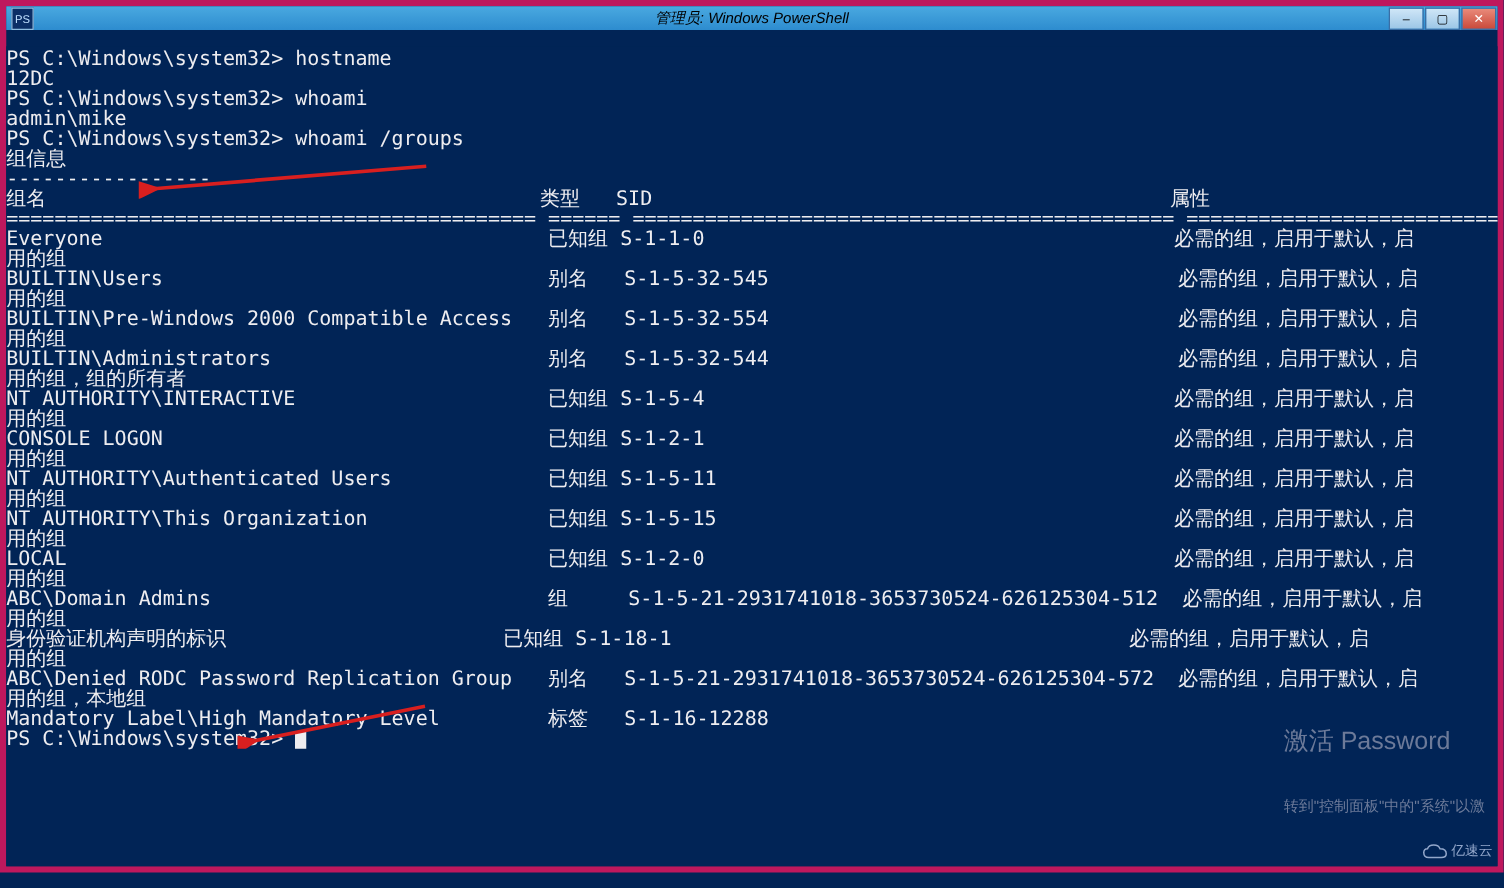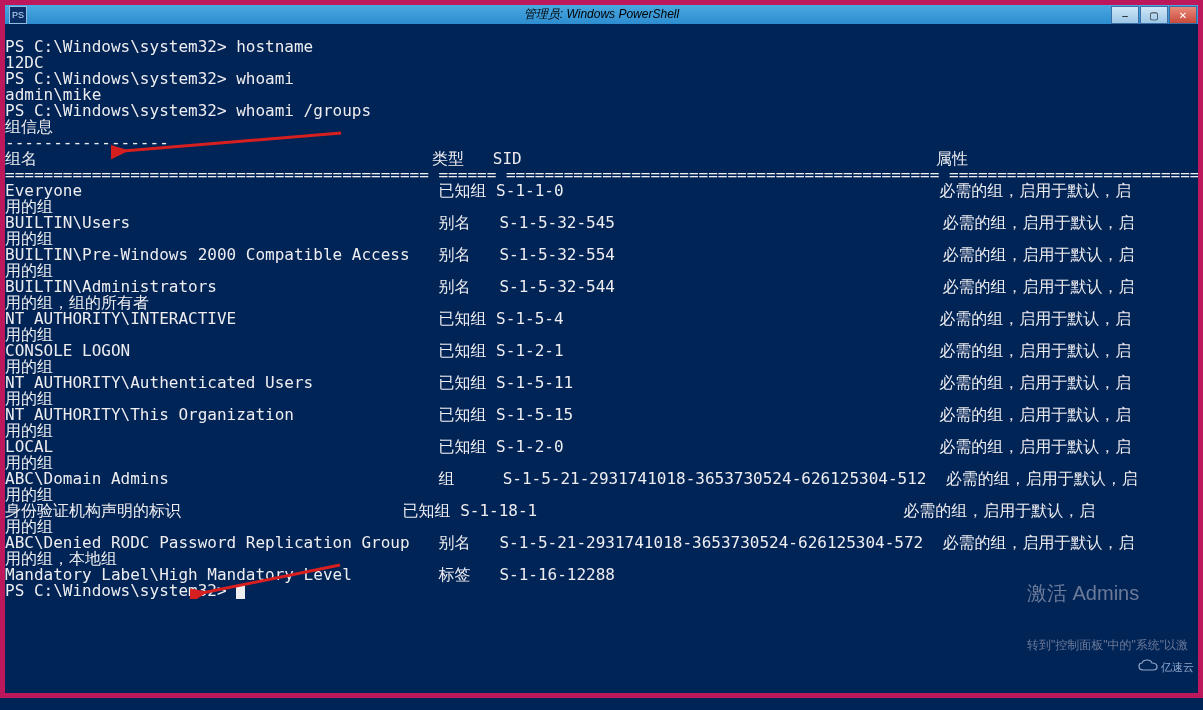--- a/index.html
+++ b/index.html
@@ -120,21 +120,21 @@
   .corner-logo {
     position:absolute;
     right:4px;
     bottom:4px;
     width:64px;
     height:30px;
     color:#b8c8e8;
     font-size:11px;
     font-family:"Microsoft YaHei",sans-serif;
     display:flex;
-    align-items:flex-start;
+    align-items:flex-end;
     justify-content:flex-end;
     gap:2px;
     opacity:0.8;
     pointer-events:none;
   }
   .corner-logo svg { flex:none; }
 </style>
 </head>
 <body>
 
@@ -172,21 +172,21 @@
           <marker id="ah2" markerWidth="10" markerHeight="8" refX="2" refY="4" orient="auto">
             <path d="M10,0 L0,4 L10,8 Z" fill="#d81f1f"></path>
           </marker>
         </defs>
         <line x1="150" y1="6" x2="12" y2="34" stroke="#d81f1f" stroke-width="3" marker-end="url(#ah2)"></line>
       </svg>
     </div>
 
     
     <div class="watermark">
-      <div class="l1">激活 Admins</div>
+      <div class="l1">激活 Password</div>
       <div class="l2">转到"控制面板"中的"系统"以激</div>
     </div>
 
     <div class="corner-logo">
       <svg width="22" height="14" viewBox="0 0 22 14">
         <path d="M6 11 Q2 11 2 7 Q2 4 5 4 Q6 1 10 1 Q14 1 15 4 Q20 4 20 8 Q20 11 16 11 Z" fill="none" stroke="#b8c8e8" stroke-width="1.2"></path>
       </svg>
       <span>亿速云</span>
     </div>
 

